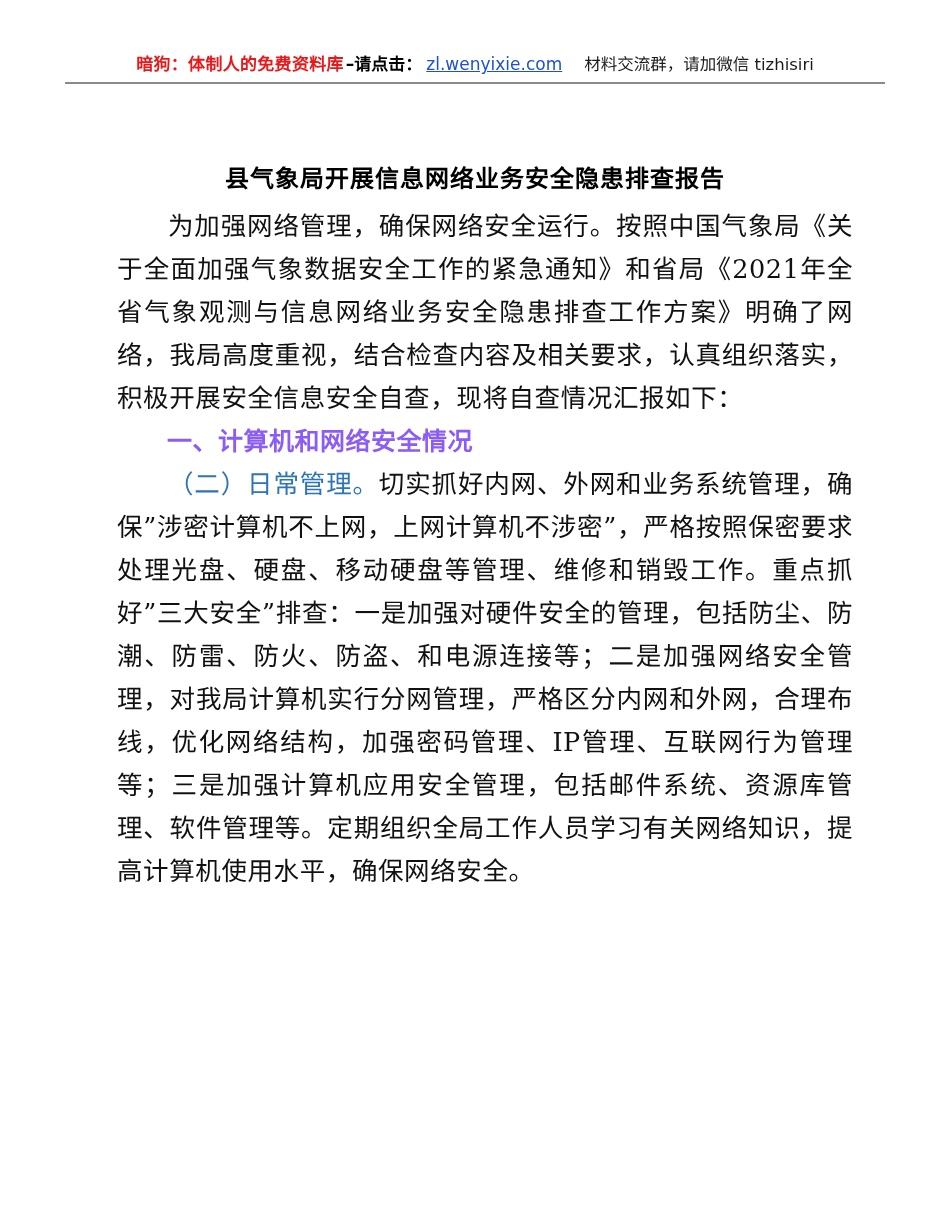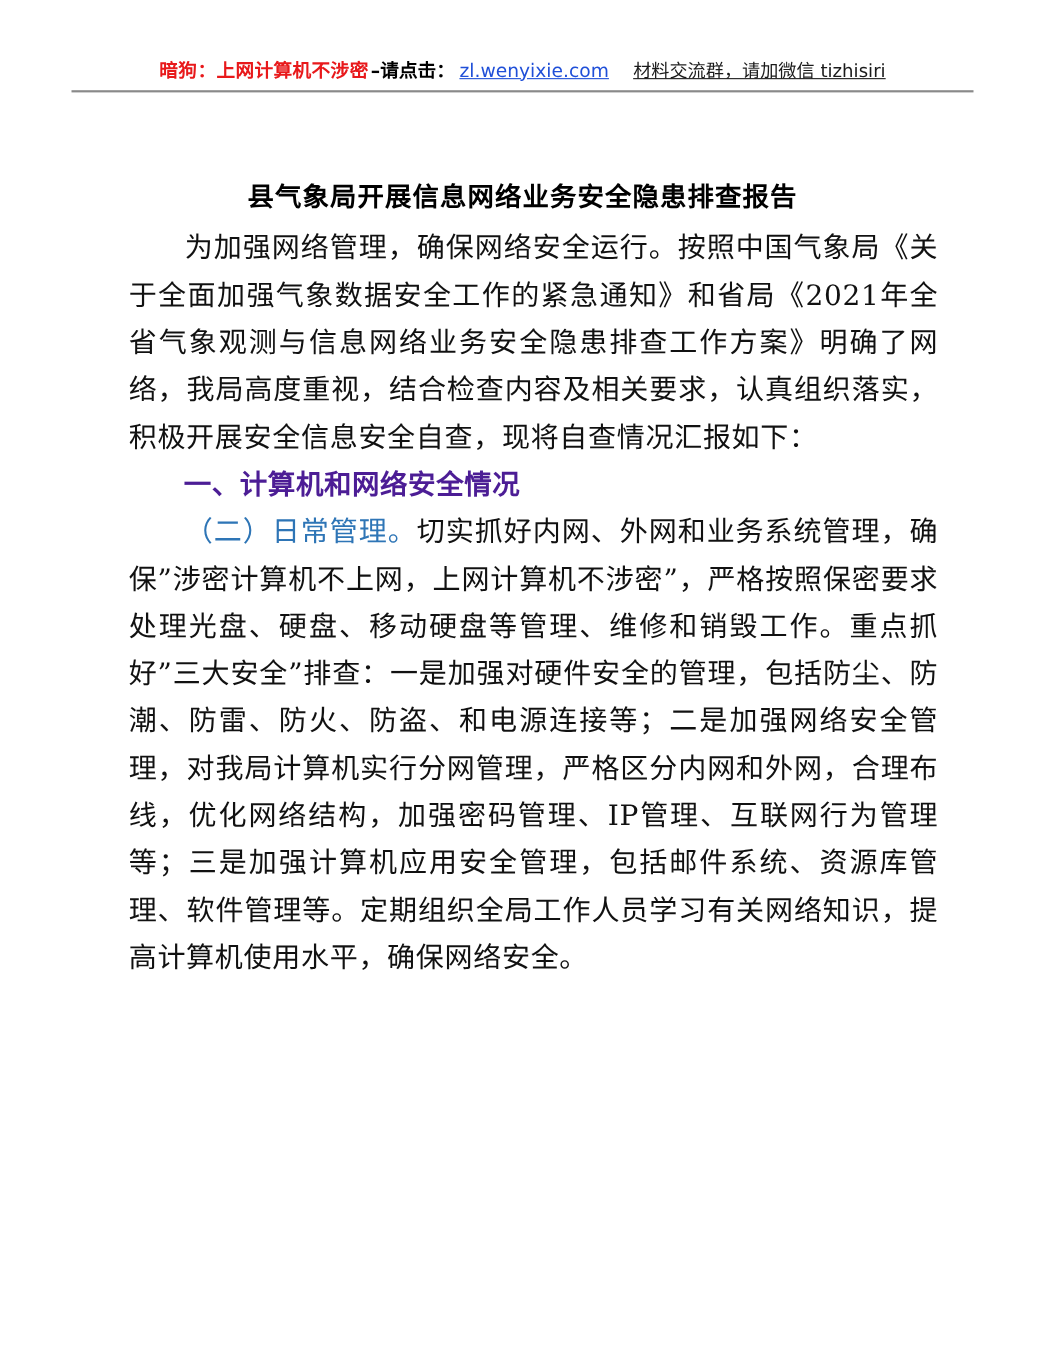--- a/index.html
+++ b/index.html
@@ -62,21 +62,20 @@
     font-family: "DejaVu Sans", sans-serif;
     margin-left: 4px;
   }
 
   .banner-tail {
     color: #1a1a1a;
     font-weight: normal;
     font-family: "DejaVu Sans", sans-serif;
     margin-left: 22px;
     font-size: 16.5px;
-    text-decoration: underline;
   }
 
   .banner-rule {
     position: absolute;
     left: 65px;
     top: 82px;
     width: 820px;
     height: 0;
     border-top: 2px solid #8a8a8a;
   }
@@ -116,38 +115,38 @@
     letter-spacing: 0.6px;
     word-break: break-all;
   }
 
   p.heading-red {
     margin: 0;
     font-family: Liberation Sans, sans-serif;
     font-weight: bold;
     font-size: 25px;
     line-height: 43px;
-    color: #4c1d95;
+    color: #8b5cf6;
     text-indent: 50px;
     letter-spacing: 0.5px;
   }
 
   span.sub-blue {
     color: #2e75b6;
     font-family: "DejaVu Serif", serif;
   }
 </style>
 </head>
 <body>
 
 <div class="page">
 
   <div class="banner">
     <div class="banner-inner">
-      <span class="banner-red">暗狗：上网计算机不涉密</span>
+      <span class="banner-red">暗狗：体制人的免费资料库</span>
       <span class="banner-dark">–请点击：</span>
       <a class="banner-link" href="#">zl.wenyixie.com</a>
       <span class="banner-tail">材料交流群，请加微信 tizhisiri</span>
     </div>
   </div>
   <div class="banner-rule"></div>
 
   <h1 class="doc-title">县气象局开展信息网络业务安全隐患排查报告</h1>
 
   <div class="body-block">

